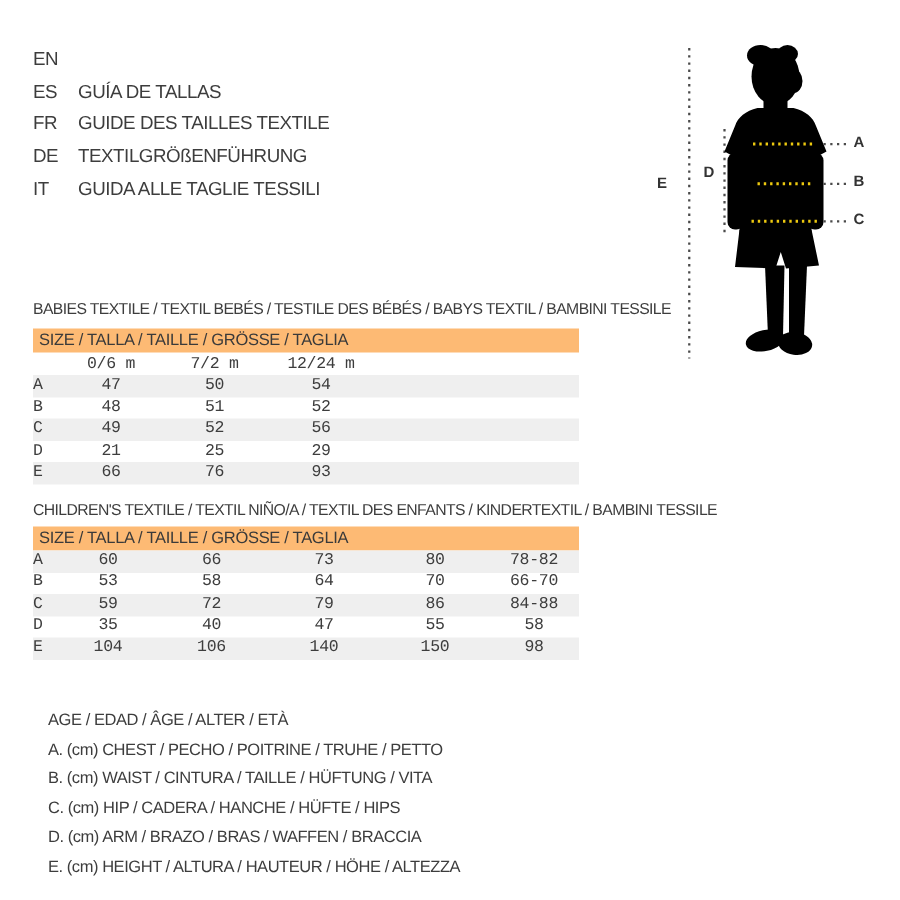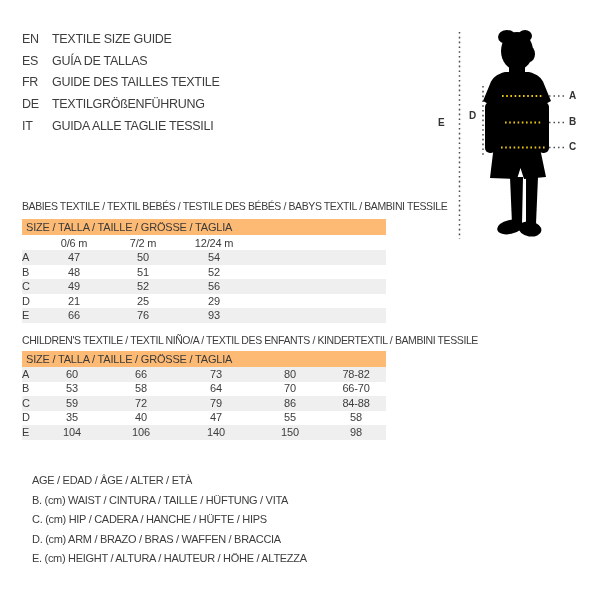--- a/index.html
+++ b/index.html
@@ -16,21 +16,21 @@
   
   .section-title{position:absolute;left:22px;font-size:10.5px;letter-spacing:-0.4px;white-space:nowrap;}
   #babies-title{top:200px;}
   #children-title{top:334px;}
   
   .size-table{position:absolute;left:22px;width:364px;}
   #babies-table{top:219px;}
   #children-table{top:351px;}
   .t-bar{height:16px;background:#fdba74;display:flex;align-items:center;padding-left:4px;
          font-size:11px;color:#3a3a3a;box-sizing:border-box;}
-  .t-row{display:grid;height:14.5px;align-items:center;font-size:11px;}
+  .t-row{display:grid;height:14.5px;align-items:center;font-size:11px;font-family:Liberation Mono, monospace;}
   .t-row.header-row{height:15px;}
   .t-row.striped{background:#efefef;}
   .babies-grid{grid-template-columns:18px 68px 70px 72px 1fr;}
   .children-grid{grid-template-columns:18px 64px 74px 76px 72px 1fr;}
   .cell{text-align:center;white-space:nowrap;}
   .label-cell{text-align:left;}
   
   .legend-block{position:absolute;left:32px;top:471px;}
   .legend-line{height:19.6px;line-height:19.6px;font-size:11px;letter-spacing:-0.3px;white-space:nowrap;}
   
@@ -44,21 +44,20 @@
   .ml-e{left:8px;top:107px;}
 </style>
 </head>
 <body>
 
 <div class="page">
 
   <div class="lang-block">
       <div class="lang-row">
         <span class="lang-code">EN</span>
-        <span class="lang-label">TEXTILE SIZE GUIDE</span>
       </div>
       <div class="lang-row">
         <span class="lang-code">ES</span>
         <span class="lang-label">GUÍA DE TALLAS</span>
       </div>
       <div class="lang-row">
         <span class="lang-code">FR</span>
         <span class="lang-label">GUIDE DES TAILLES TEXTILE</span>
       </div>
       <div class="lang-row">
@@ -209,20 +208,21 @@
           <span class="cell">150</span>
           <span class="cell">98</span>
           <span class="cell"></span>
         </div>
       </div>
   </div>
 
   <div class="legend-block">
     <div class="legend-line">AGE / EDAD / ÂGE / ALTER / ETÀ</div>
     <div id="legend-items">
+        <div class="legend-line">A. (cm) CHEST / PECHO / POITRINE / TRUHE / PETTO</div>
         <div class="legend-line">B. (cm) WAIST / CINTURA / TAILLE / HÜFTUNG / VITA</div>
         <div class="legend-line">C. (cm) HIP / CADERA / HANCHE / HÜFTE / HIPS</div>
         <div class="legend-line">D. (cm) ARM / BRAZO / BRAS / WAFFEN / BRACCIA</div>
         <div class="legend-line">E. (cm) HEIGHT / ALTURA / HAUTEUR / HÖHE / ALTEZZA</div>
       </div>
   </div>
 
 </div>
 
 </body></html>

